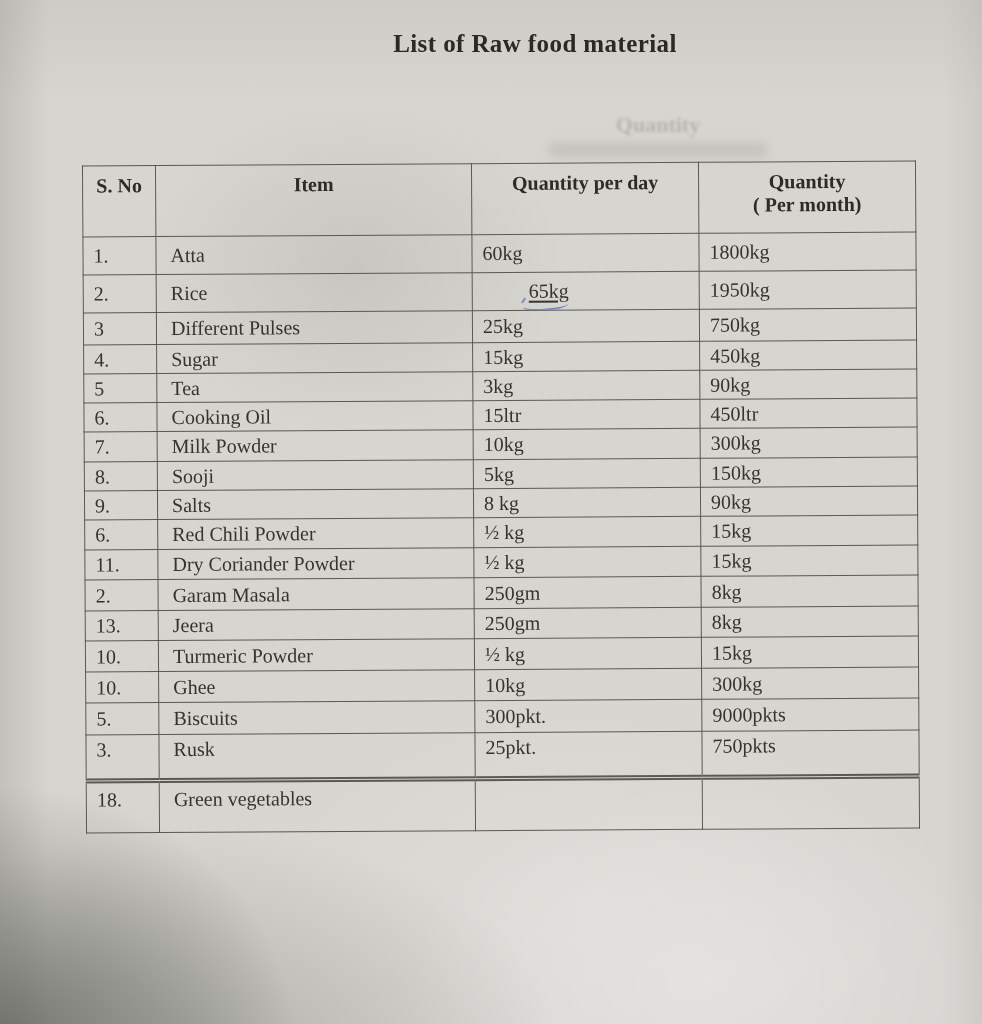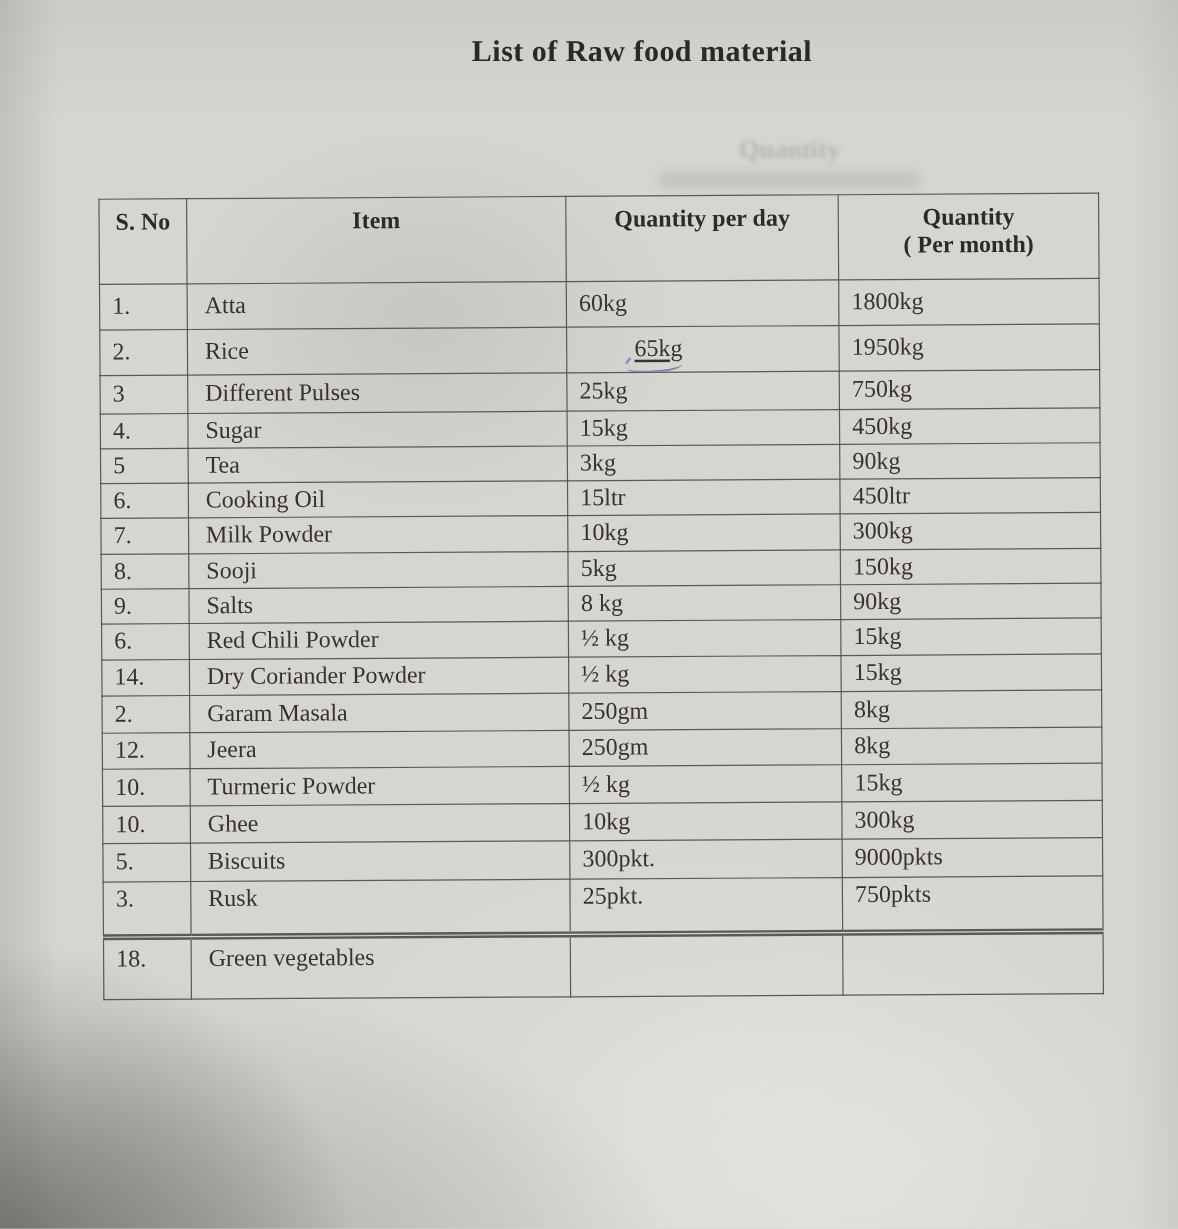--- a/index.html
+++ b/index.html
@@ -177,33 +177,33 @@
     <td class="day-cell"><span>8 kg</span></td>
     <td class="month-cell">90kg</td>
   </tr>
         <tr>
     <td class="sno-cell">6.</td>
     <td class="item-cell">Red Chili Powder</td>
     <td class="day-cell"><span>½ kg</span></td>
     <td class="month-cell">15kg</td>
   </tr>
         <tr>
-    <td class="sno-cell">14.</td>
+    <td class="sno-cell">11.</td>
     <td class="item-cell">Dry Coriander Powder</td>
     <td class="day-cell"><span>½ kg</span></td>
     <td class="month-cell">15kg</td>
   </tr>
         <tr>
     <td class="sno-cell">2.</td>
     <td class="item-cell">Garam Masala</td>
     <td class="day-cell"><span>250gm</span></td>
     <td class="month-cell">8kg</td>
   </tr>
         <tr>
-    <td class="sno-cell">12.</td>
+    <td class="sno-cell">13.</td>
     <td class="item-cell">Jeera</td>
     <td class="day-cell"><span>250gm</span></td>
     <td class="month-cell">8kg</td>
   </tr>
         <tr>
     <td class="sno-cell">10.</td>
     <td class="item-cell">Turmeric Powder</td>
     <td class="day-cell"><span>½ kg</span></td>
     <td class="month-cell">15kg</td>
   </tr>

